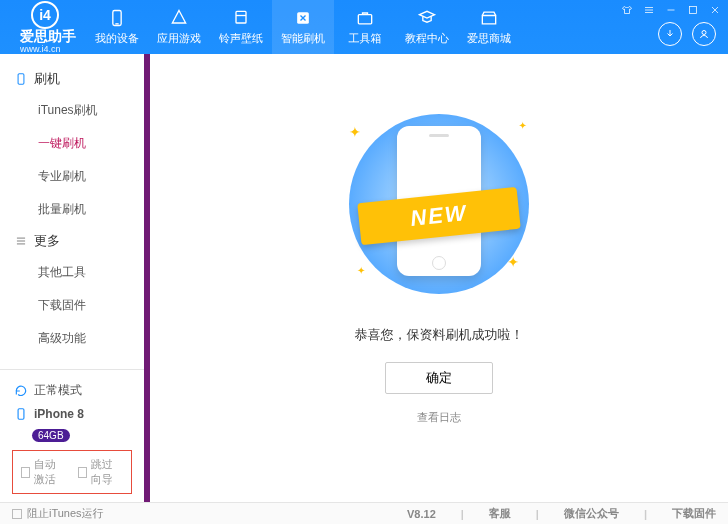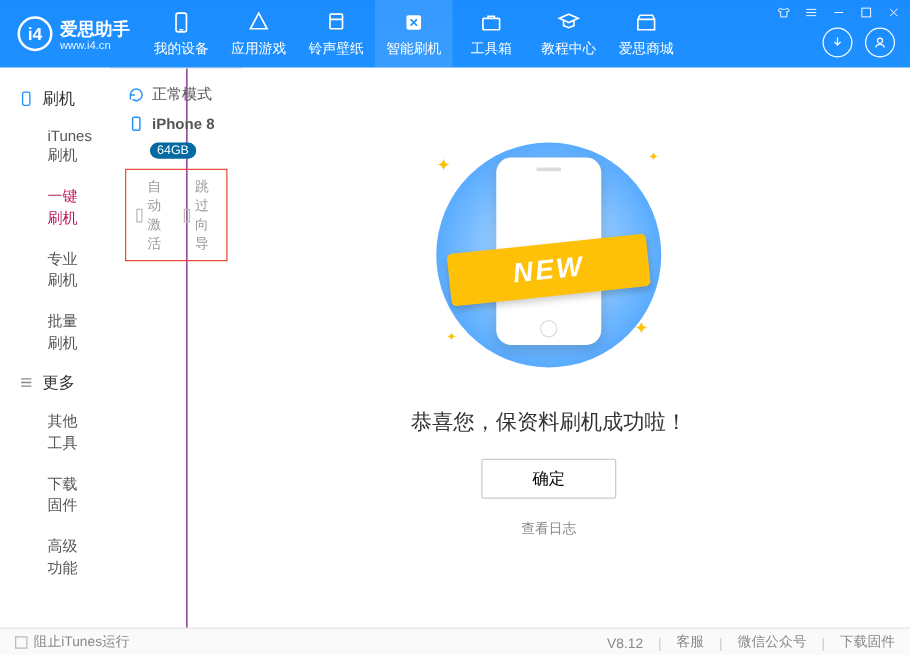--- a/index.html
+++ b/index.html
@@ -1,19 +1,19 @@
 <!DOCTYPE html>
 <html><head>
 <meta charset="utf-8">
 <style>
 * { margin: 0; padding: 0; box-sizing: border-box; }
 body { font-family: "Microsoft YaHei", Arial, sans-serif; font-size: 12px; color: #333; background: #fff; width: 728px; height: 524px; overflow: hidden; }
 
 .topbar { height: 54px; background: linear-gradient(to bottom, #1a8cff, #1e90ff); color: #fff; display: flex; align-items: center; position: relative; }
-.logo-area { display: flex; align-items: flex-end; padding: 0 10px 0 14px; }
+.logo-area { display: flex; align-items: center; padding: 0 10px 0 14px; flex-direction: column; }
 .logo-circle { width: 28px; height: 28px; border: 2px solid #fff; border-radius: 50%; display: flex; align-items: center; justify-content: center; font-weight: bold; font-size: 14px; }
 .logo-text { margin-left: 6px; }
 .logo-text .brand { font-size: 14px; font-weight: bold; display: block; line-height: 1; }
 .logo-text .domain { font-size: 9px; opacity: 0.9; display: block; line-height: 1; margin-top: 2px; }
 
 .nav { display: flex; height: 100%; }
 .nav-item { width: 62px; height: 100%; display: flex; flex-direction: column; align-items: center; justify-content: center; cursor: pointer; }
 .nav-item.active { background: rgba(255,255,255,0.12); }
 .nav-item .nav-icon { width: 22px; height: 20px; margin-bottom: 3px; display: flex; align-items: center; justify-content: center; }
 .nav-item .nav-icon svg { width: 20px; height: 20px; fill: none; stroke: #fff; stroke-width: 1.6; }
@@ -22,61 +22,61 @@
 .win-controls { position: absolute; top: 3px; right: 6px; display: flex; gap: 8px; }
 .win-controls div { width: 14px; height: 14px; cursor: pointer; display:flex; align-items:center; justify-content:center; }
 .win-controls svg { width: 12px; height: 12px; stroke: #fff; stroke-width: 1.5; fill: none; }
 
 .right-icons { position: absolute; right: 12px; bottom: 8px; display: flex; gap: 10px; }
 .circ-btn { width: 24px; height: 24px; border: 1.5px solid #fff; border-radius: 50%; display: flex; align-items: center; justify-content: center; cursor: pointer; }
 .circ-btn svg { width: 12px; height: 12px; stroke: #fff; stroke-width: 2; fill: none; }
 
 .body-area { display: flex; height: 448px; }
 
-.sidebar { width: 150px; border-right: 1px solid #701a75; display: flex; flex-direction: row; }
+.sidebar { width: 150px; border-right: 6px solid #701a75; display: flex; flex-direction: column; }
 .side-scroll { flex: 1; padding-top: 10px; }
 .side-group-title { display: flex; align-items: center; padding: 6px 14px; font-size: 13px; color: #333; }
 .side-group-title svg { width: 14px; height: 14px; margin-right: 6px; stroke: #1e90ff; fill: none; stroke-width: 1.8; }
 .side-group-title.more svg { stroke: #888; }
 .side-item { padding: 8px 14px 8px 38px; font-size: 12px; color: #555; cursor: pointer; }
 .side-item.active { color: #be185d; }
 
 .side-bottom { border-top: 1px solid #e5e5e5; padding: 8px 12px; }
 .mode-row { display: flex; align-items: center; padding: 4px 2px; font-size: 12px; color: #555; }
 .mode-row svg { width: 14px; height: 14px; margin-right: 6px; }
 .device-row { display: flex; align-items: center; padding: 4px 2px; font-size: 12px; }
 .device-row .dev-name { color: #555; font-weight: bold; }
-.cap-badge { display: inline-block; margin-left: 20px; margin-top: 4px; background: #0369a1; color: #fff; font-size: 10px; padding: 1px 6px; border-radius: 8px; }
+.cap-badge { display: inline-block; margin-left: 20px; margin-top: 4px; background: #4c1d95; color: #fff; font-size: 10px; padding: 1px 6px; border-radius: 8px; }
 
 .checks-box { border: 1.5px solid #e74c3c; padding: 6px 8px; display: flex; gap: 12px; margin-top: 8px; }
 .chk { display: flex; align-items: center; font-size: 11px; color: #999; cursor: pointer; }
 .chk .box { width: 11px; height: 11px; border: 1px solid #bbb; margin-right: 4px; }
 
 .main { flex: 1; position: relative; display: flex; flex-direction: column; align-items: center; }
 .hero { margin-top: 50px; width: 220px; height: 200px; position: relative; }
 .hero-circle { position: absolute; left: 50%; top: 50%; transform: translate(-50%, -50%); width: 180px; height: 180px; border-radius: 50%; background: radial-gradient(circle, #cceaff 0%, #4aa3ff 80%); }
 .hero-phone { position: absolute; left: 50%; top: 50%; transform: translate(-50%, -52%); width: 84px; height: 150px; background: #fff; border-radius: 12px; box-shadow: 0 4px 10px rgba(0,0,0,0.15); }
 .hero-phone::before { content:""; position:absolute; left:50%; top:8px; transform:translateX(-50%); width:20px; height:3px; background:#ddd; border-radius:2px; }
 .hero-phone::after { content:""; position:absolute; left:50%; bottom:6px; transform:translateX(-50%); width:12px; height:12px; border:1px solid #ddd; border-radius:50%; }
 .ribbon { position:absolute; left:50%; top:56%; transform:translate(-50%,-50%) rotate(-6deg); width:160px; height:42px; background:#ffc107; border-radius:4px; display:flex; align-items:center; justify-content:center; color:#fff; font-size:22px; font-weight:900; font-style:italic; letter-spacing:2px; box-shadow:0 3px 6px rgba(0,0,0,0.2); }
 .ribbon::before, .ribbon::after { content:""; position:absolute; top:100%; width:0; height:0; border:6px solid transparent; }
 .star { position:absolute; color:#ffc107; font-size:14px; }
 .star.s1 { left:20px; top:20px; }
 .star.s2 { right:22px; top:16px; font-size:10px; }
 .star.s3 { left:28px; bottom:28px; font-size:10px; }
 .star.s4 { right:30px; bottom:34px; }
 
-.success-text { margin-top: 22px; font-size: 17px; color: #333; }
+.success-text { margin-top: 22px; font-size: 13px; color: #333; }
 .ok-btn { margin-top: 18px; border: 1px solid #ccc; background: #fff; padding: 6px 40px; font-size: 13px; cursor: pointer; border-radius: 2px; }
 .log-link { margin-top: 16px; font-size: 11px; color: #888; cursor: pointer; }
 
 .statusbar { height: 22px; border-top: 1px solid #e5e5e5; background: #fafafa; display: flex; align-items: center; font-size: 11px; color: #888; padding: 0 12px; justify-content: space-between; }
 .statusbar .sb-left { display: flex; align-items: center; }
 .statusbar .sb-left .box { width: 10px; height: 10px; border: 1px solid #bbb; margin-right: 5px; }
-.statusbar .sb-right { display: flex; align-items: flex-end; gap: 12px; }
+.statusbar .sb-right { display: flex; align-items: center; gap: 25px; font-weight: bold; }
 .statusbar .sep { color: #ccc; }
 </style>
 </head>
 <body>
 
 <div class="topbar">
   <div class="logo-area">
     <div class="logo-circle">i4</div>
     <div class="logo-text">
       <span class="brand">爱思助手</span>

